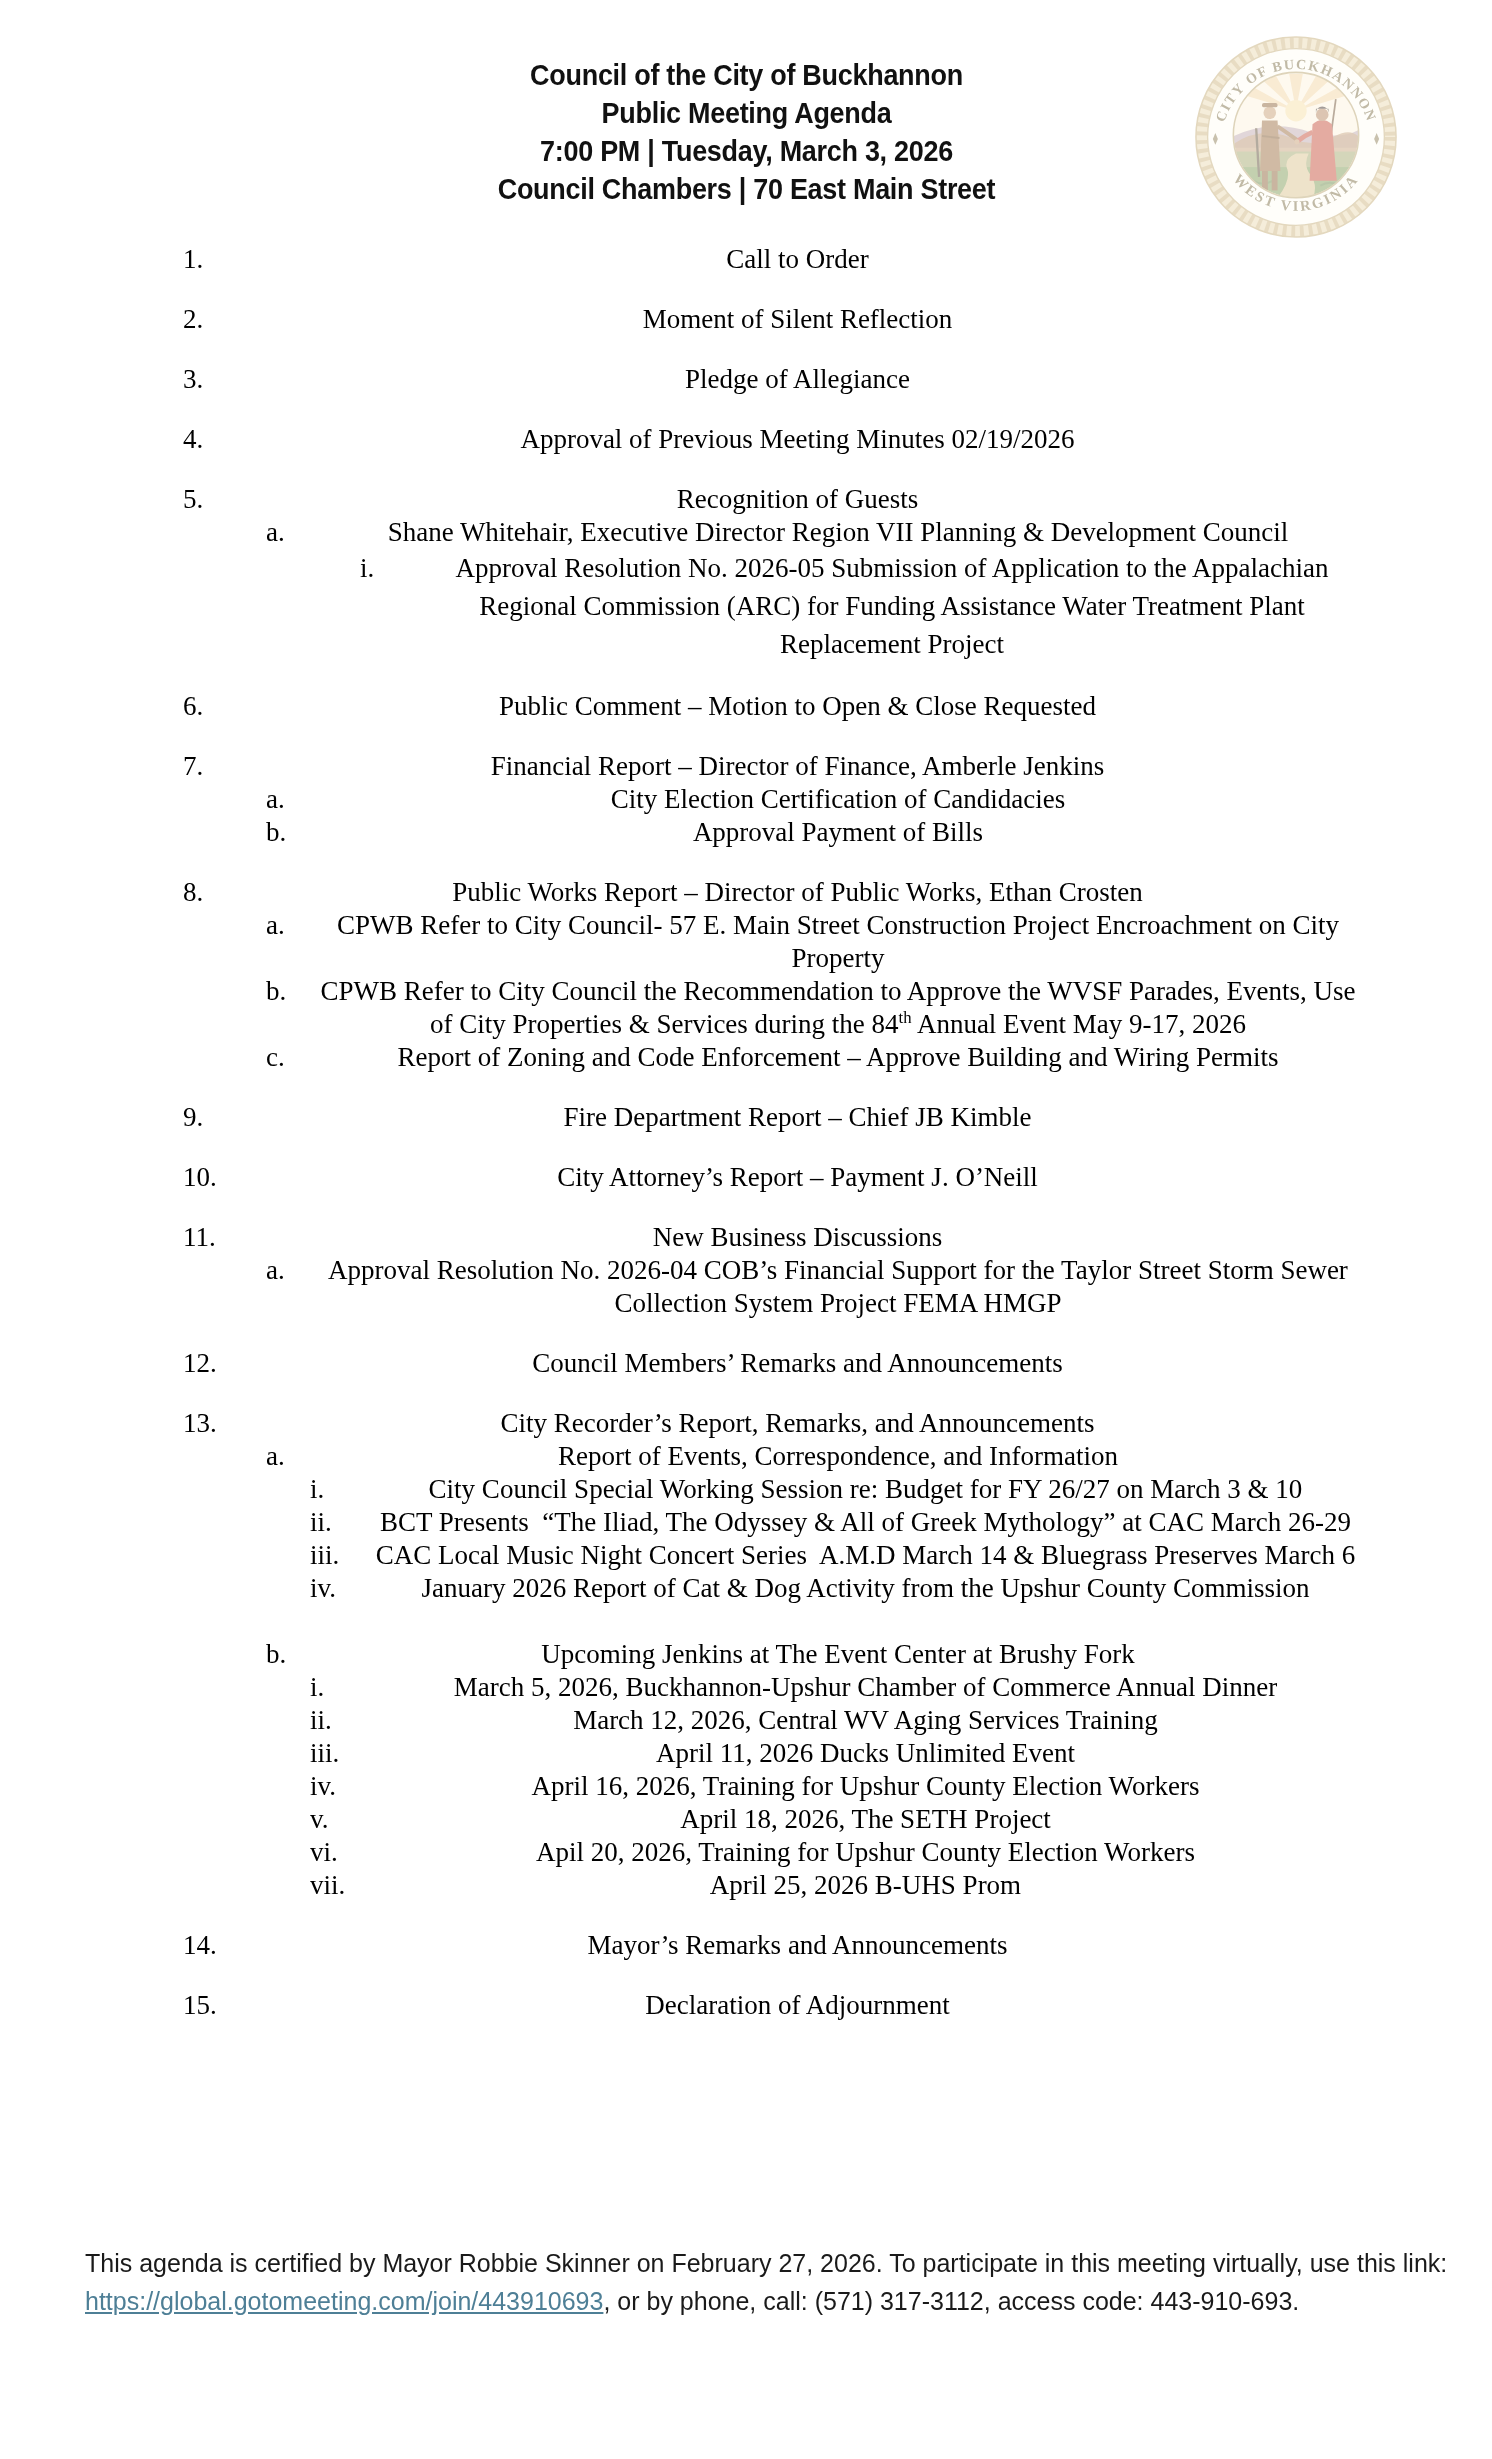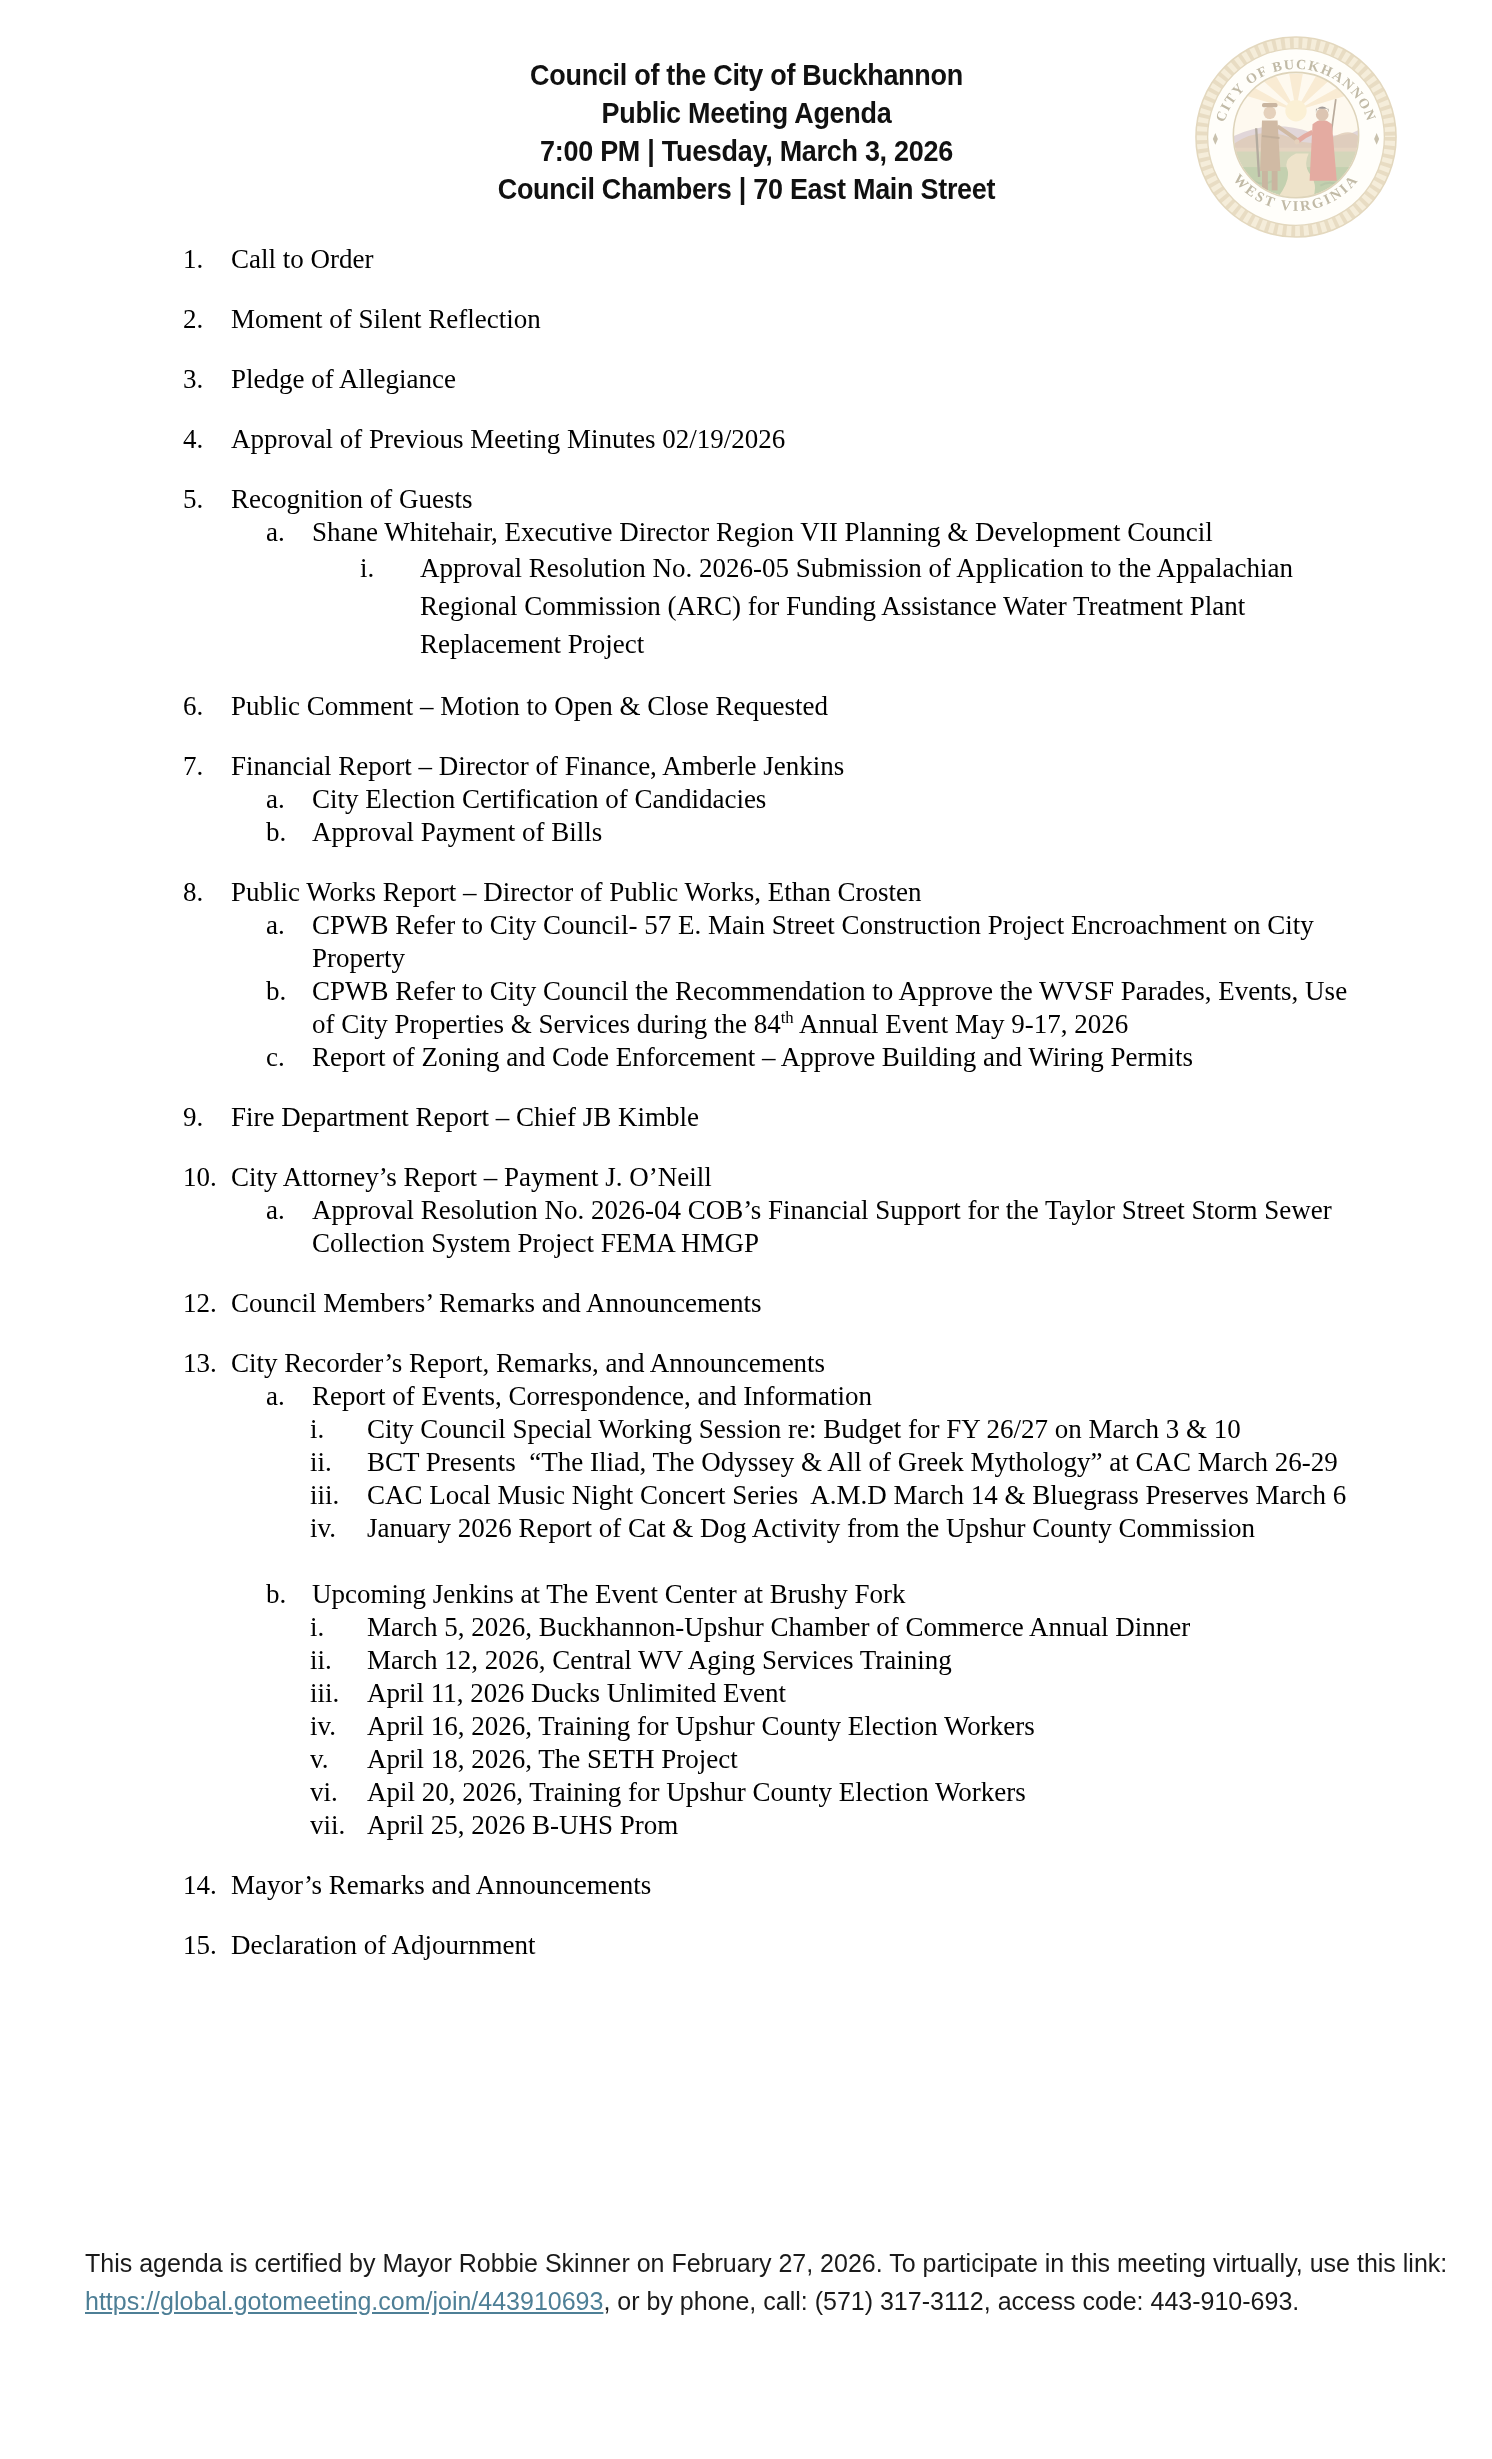--- a/index.html
+++ b/index.html
@@ -36,21 +36,21 @@
     padding-top:7.7px;
     padding-right:129px;
   }
   .row {
     display:flex;
     font-size:27px;
     line-height:33px;
     color:#000;
   }
   .row .num { flex:0 0 auto; }
-  .row .txt { flex:1 1 auto; }
+  .row .txt { flex:1 1 auto;text-align:center; }
   .d1 { margin-left:183px; margin-top:27px; }
   .d1 .num { width:48px; }
   .d2 { margin-left:266px; }
   .d2 .num { width:46px; }
   .d3 { margin-left:310px; }
   .d3 .num { width:57px; }
   .d3.deep { margin-left:360px; }
   .d3.deep .num { width:60px; }
   .loose { line-height:38px; }
   .gap { margin-top:33px; }
@@ -209,20 +209,24 @@
         <span class="txt">Report of Zoning and Code Enforcement – Approve Building and Wiring Permits</span>
       </div>
       <div class="row d1">
         <span class="num">9.</span>
         <span class="txt">Fire Department Report – Chief JB Kimble</span>
       </div>
       <div class="row d1">
         <span class="num">10.</span>
         <span class="txt">City Attorney’s Report – Payment J. O’Neill</span>
       </div>
+      <div class="row d1">
+        <span class="num">11.</span>
+        <span class="txt">New Business Discussions</span>
+      </div>
       <div class="row d2">
         <span class="num">a.</span>
         <span class="txt">Approval Resolution No. 2026-04 COB’s Financial Support for the Taylor Street Storm Sewer Collection System Project FEMA HMGP</span>
       </div>
       <div class="row d1">
         <span class="num">12.</span>
         <span class="txt">Council Members’ Remarks and Announcements</span>
       </div>
       <div class="row d1">
         <span class="num">13.</span>

